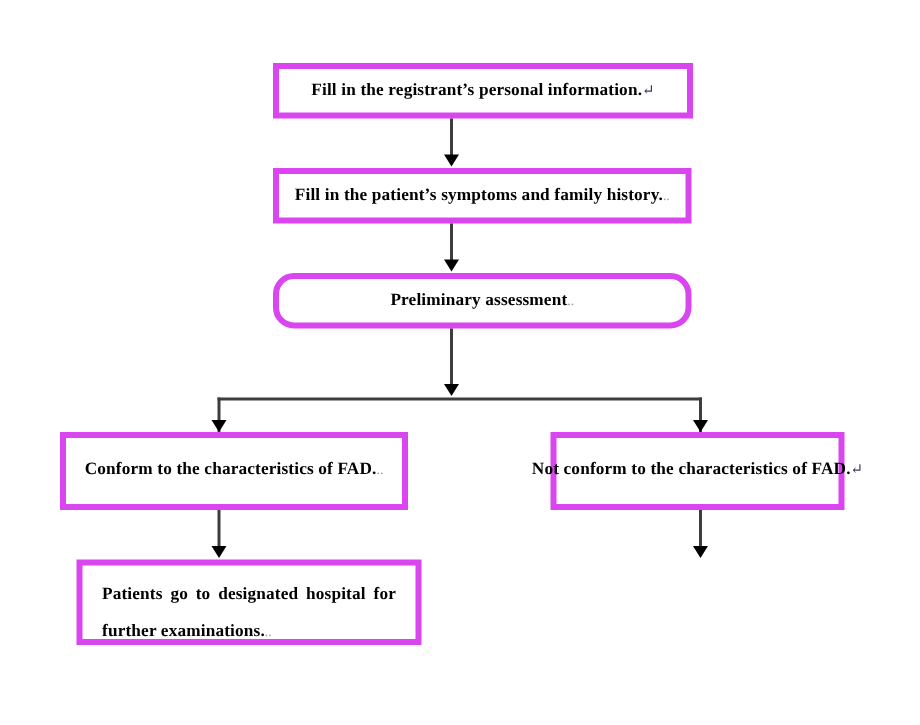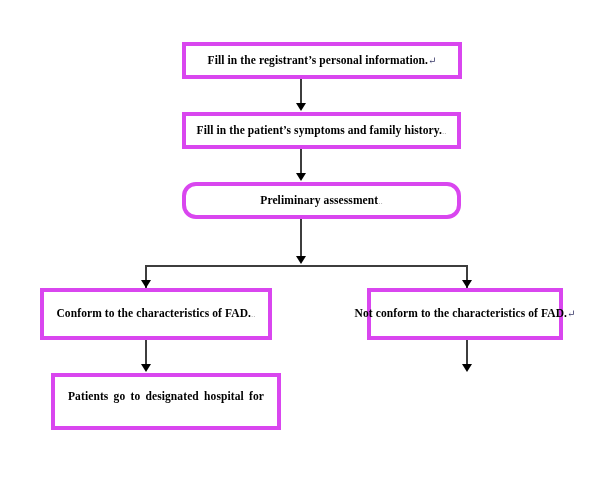--- a/index.html
+++ b/index.html
@@ -130,17 +130,17 @@
     <span class="node-text"><span>Not conform to the characteristics of FAD.</span><span class="ret">↵</span></span>
   </div>
 
   <div class="vline" style="left:145px; top:340px; height:26px;"></div>
   <div class="arrowhead" style="left:141px; top:364px;"></div>
 
   <div class="vline" style="left:466px; top:340px; height:26px;"></div>
   <div class="arrowhead" style="left:462px; top:364px;"></div>
 
   <div class="node justified" style="left:31px; top:373px; width:230px; height:57px;">
-    <span class="node-text"><span>Patients go to designated hospital for </span></span>
+    <span class="node-text"><span>Patients go to designated hospital for </span><span class="lastline"><span>further examinations.</span><span class="pilcrow">..</span></span></span>
   </div>
 
 
 </div>
 
 </body></html>

